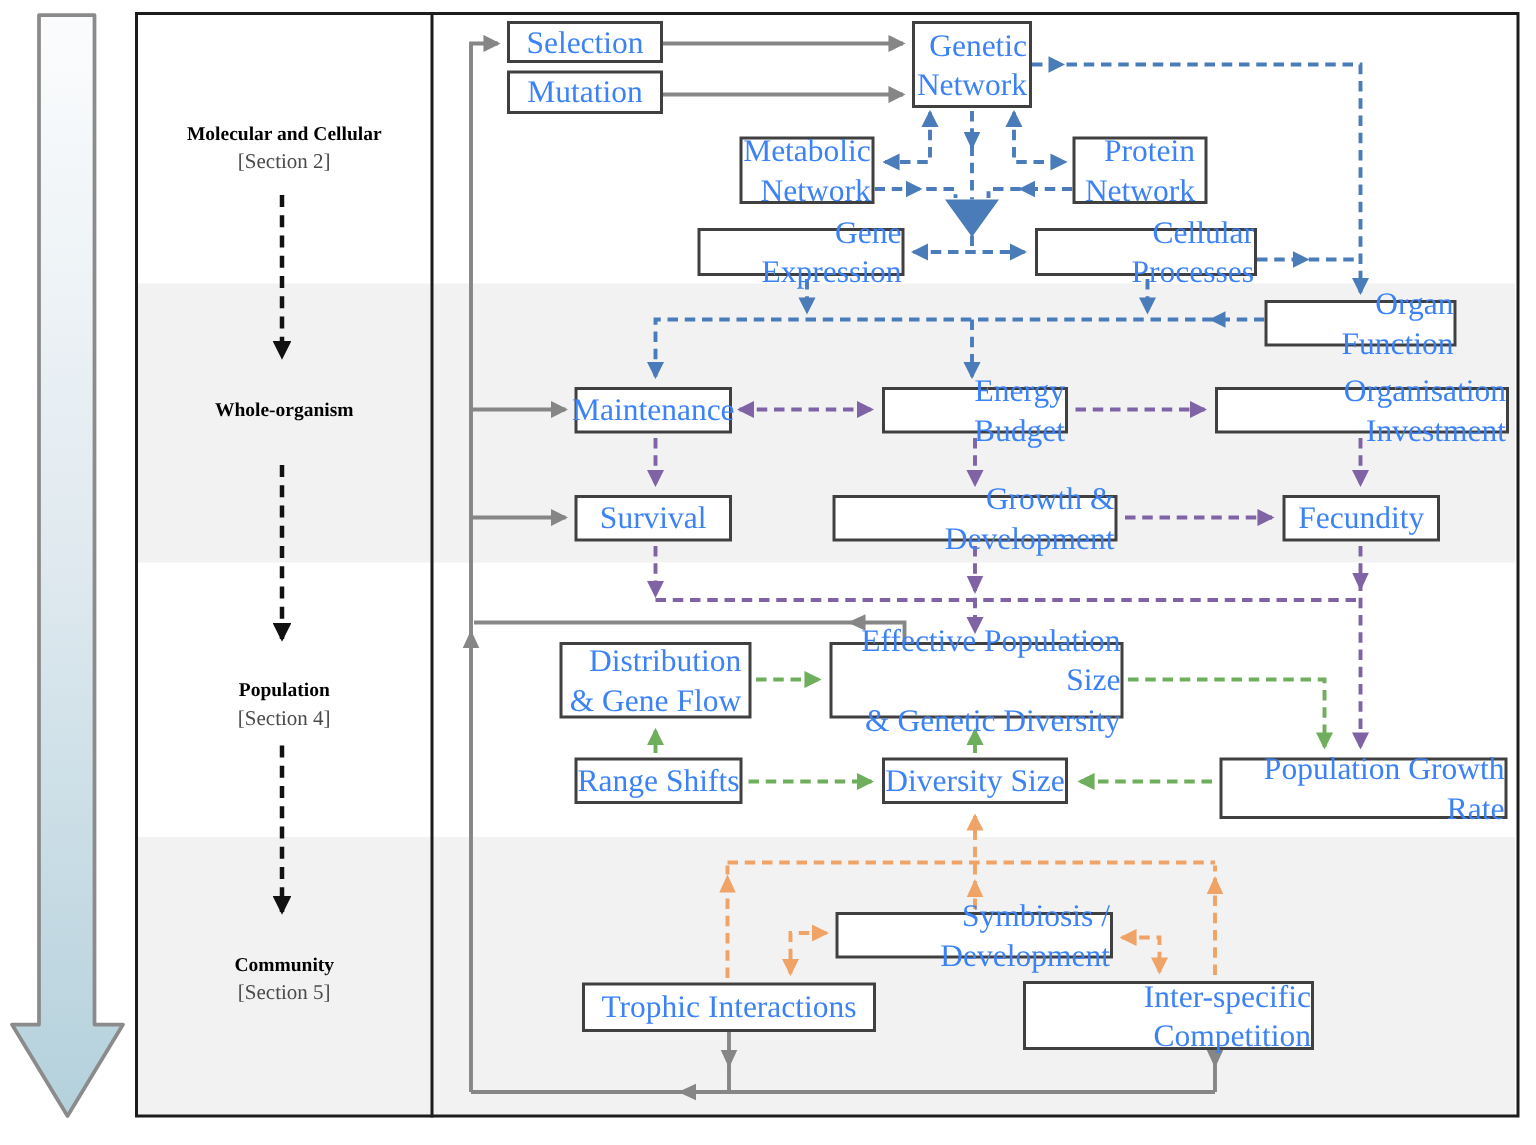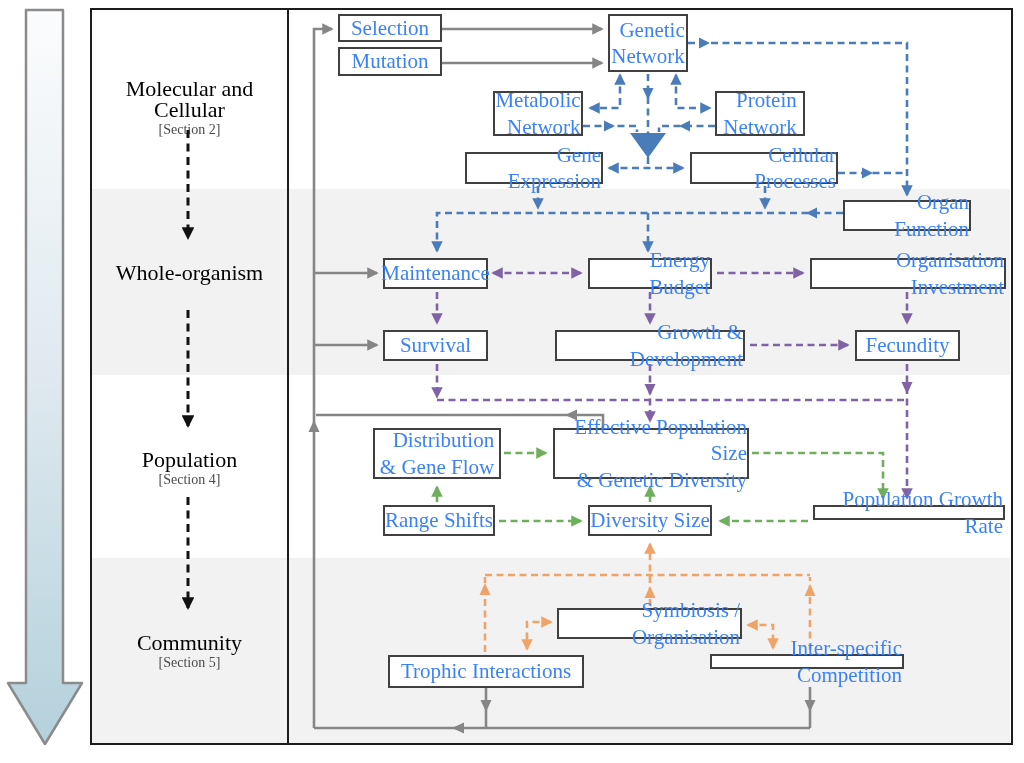--- a/index.html
+++ b/index.html
@@ -7,21 +7,21 @@
          font-family:"Liberation Serif",serif;overflow:hidden}
   .band{position:absolute;left:92px;width:918px;background:#f2f2f2;z-index:0}
   .frame{position:absolute;left:90px;top:8px;width:919px;height:733px;
          border:2px solid #1c1c1c;z-index:1;pointer-events:none}
   .divider{position:absolute;left:287px;top:8px;width:2px;height:737px;background:#1c1c1c;z-index:2}
   svg.arrows{position:absolute;left:0;top:0;z-index:3}
   .node{position:absolute;z-index:4;background:#fff;border:2px solid #404040;
         display:flex;align-items:center;justify-content:center;text-align:right;
         font-size:21px;line-height:1.26;white-space:pre-line;color:#3b82f6;box-sizing:border-box}
   .sec{position:absolute;z-index:2;left:92px;width:195px;text-align:center}
-  .sec .nm{font-weight:normal;font-size:22px;color:#000;line-height:21px}
+  .sec .nm{font-weight:bold;font-size:13px;color:#000;line-height:21px}
   .sec .rf{font-size:14px;color:#4a4a4a;line-height:20px}
   .side-title{position:absolute;left:-235px;top:374px;width:560px;height:26px;z-index:2;
         font-weight:bold;font-size:20px;color:#0d0d0d;text-align:center;line-height:26px;
         transform:rotate(-90deg);transform-origin:50% 50%;letter-spacing:.5px}
 </style>
 </head>
 <body>
 
 <div class="stage">
 
@@ -187,18 +187,18 @@
   <div class="node" style="left:810px;top:258px;width:196px;height:31px">Organisation Investment</div>
   <div class="node" style="left:383px;top:330px;width:105px;height:31px">Survival</div>
   <div class="node" style="left:855px;top:330px;width:105px;height:31px">Fecundity</div>
   <div class="node" style="left:555px;top:330px;width:190px;height:31px">Growth &amp; Development</div>
   <div class="node" style="left:373px;top:428px;width:128px;height:51px">Distribution
 &amp; Gene Flow</div>
   <div class="node" style="left:553px;top:428px;width:196px;height:51px">Effective Population Size
 &amp; Genetic Diversity</div>
   <div class="node" style="left:383px;top:505px;width:112px;height:31px">Range Shifts</div>
   <div class="node" style="left:588px;top:505px;width:124px;height:31px">Diversity Size</div>
-  <div class="node" style="left:813px;top:505px;width:192px;height:15px">Population Growth Rate</div>
-  <div class="node" style="left:557px;top:608px;width:185px;height:31px">Symbiosis / Organisation</div>
+  <div class="node" style="left:813px;top:505px;width:192px;height:41px">Population Growth Rate</div>
+  <div class="node" style="left:557px;top:608px;width:185px;height:31px">Symbiosis / Development</div>
   <div class="node" style="left:388px;top:655px;width:196px;height:33px">Trophic Interactions</div>
-  <div class="node" style="left:710px;top:654px;width:194px;height:15px">Inter-specific Competition</div>
+  <div class="node" style="left:682px;top:654px;width:194px;height:46px">Inter-specific Competition</div>
 
 </div>
 
 </body></html>

